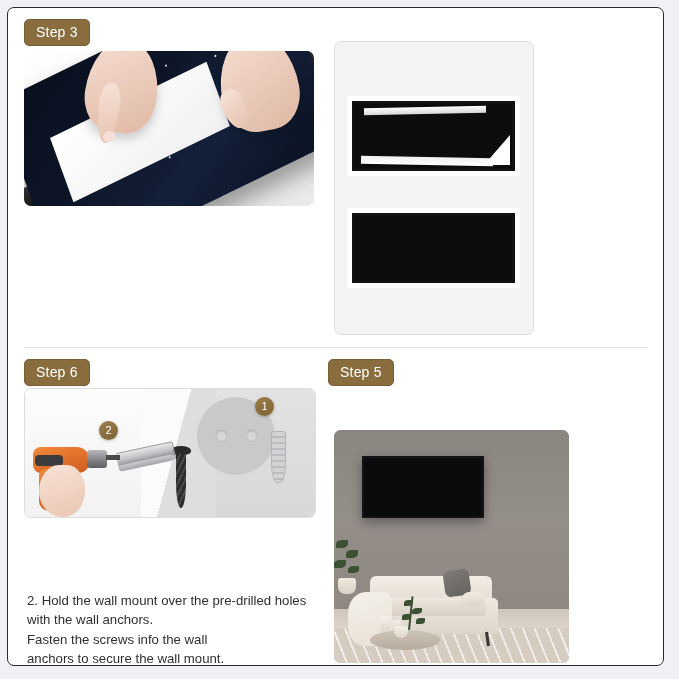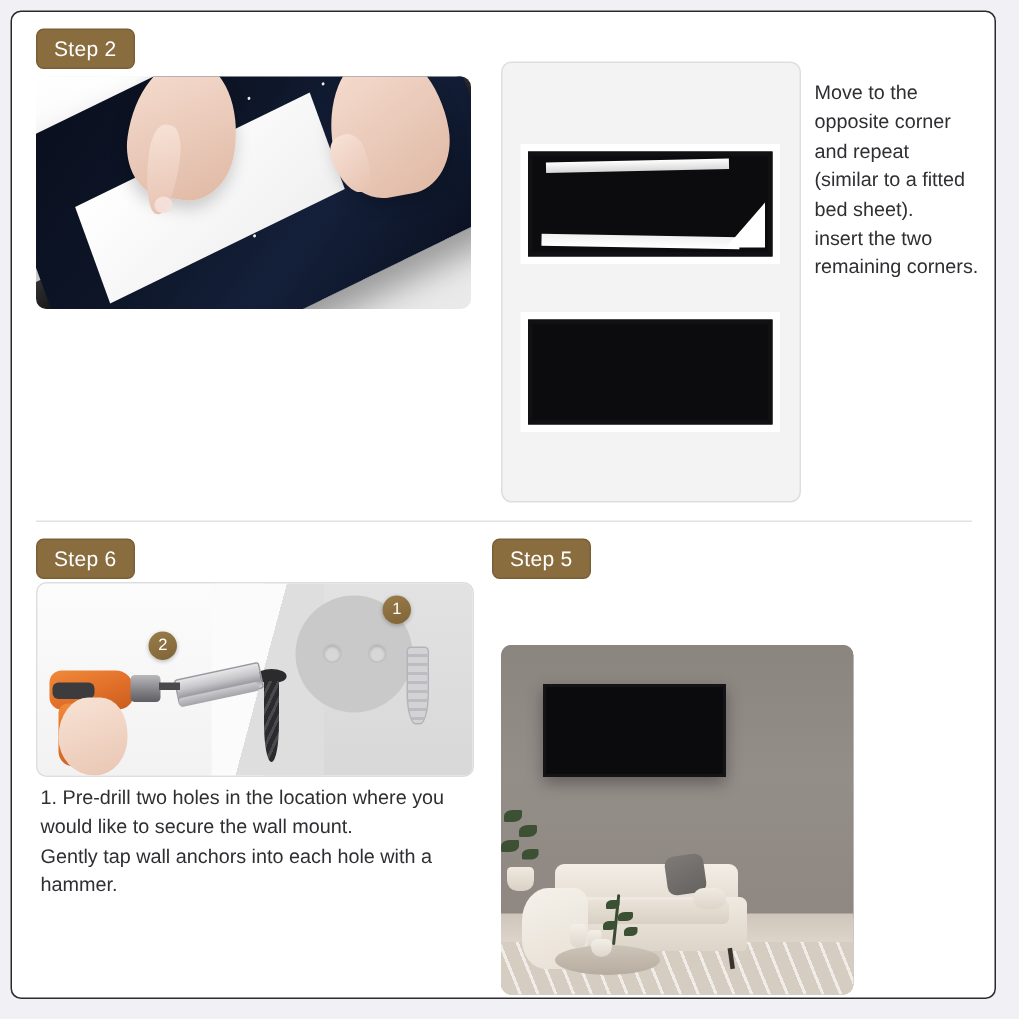--- a/index.html
+++ b/index.html
@@ -293,21 +293,21 @@
   }
   .back-channel-screw { position: absolute; background: #6e6e74; border-radius: 50%; }
 </style>
 </head>
 <body>
 
 <div id="page">
   <div class="sheet">
 
     <div class="abs" style="left:16px; top:11px;">
-      <span class="badge">Step 2</span>
+      <span class="badge">Step 3</span>
     </div>
 
     <div class="photo s3photo abs" style="left:16px; top:43px; width:290px; height:155px;">
       <div class="s3-surface"></div>
       <div class="s3-frame-edge"></div>
       <div class="s3-frame">
         <span class="s3-star" style="left:42%; top:30%; width:3px; height:3px;"></span>
         <span class="s3-star" style="left:55%; top:22%; width:2px; height:2px;"></span>
         <span class="s3-star" style="left:63%; top:40%; width:3px; height:3px;"></span>
         <span class="s3-star" style="left:49%; top:52%; width:2px; height:2px;"></span>
@@ -357,27 +357,20 @@
             <div class="gal-arm a1"></div>
             <div class="gal-arm a2"></div>
             <div class="gal-arm a4"></div>
             <div class="gal-core"></div>
 
           </div>
         </div>
       </div>
     </div>
 
-    <div class="abs body-text" style="left:535px; top:44px; width:120px;">Move to the
-opposite corner
-and repeat
-(similar to a fitted
-bed sheet).
-insert the two
-remaining corners.</div>
 
     <div class="vdivider" style="left:657px; top:0; height:0;"></div>
 
     <div class="divider" style="left:16px; top:339px; width:624px;"></div>
 
     <div class="abs" style="left:16px; top:351px;">
       <span class="badge">Step 6</span>
     </div>
 
     <div class="photo bordered abs s4" style="left:16px; top:380px; width:290px; height:128px;">
@@ -405,22 +398,23 @@
       <div class="s4-hand" style="left:14px; top:76px; width:46px; height:52px;"></div>
 
       <div class="s4-numbadge" style="left:74px; top:32px; width:19px; height:19px;">
         <span>2</span>
       </div>
       <div class="s4-numbadge" style="left:230px; top:8px; width:19px; height:19px;">
         <span>1</span>
       </div>
     </div>
 
-    <div class="abs body-text" style="left:19px; top:514px; width:292px;">1. Pre-drill two holes in the location where you would like to secure the wall mount.
-Gently tap wall anchors into each hole with a hammer.</div>
+    <div class="abs body-text" style="left:19px; top:583px; width:292px;">2. Hold the wall mount over the pre-drilled holes with the wall anchors.
+Fasten the screws info the wall
+anchors to secure the wall mount.</div>
 
     <div class="abs" style="left:320px; top:351px;">
       <span class="badge">Step 5</span>
     </div>
 
 
     <div class="photo abs room" style="left:326px; top:422px; width:235px; height:233px;">
       <div class="room-wall"></div>
       <div class="room-floor"></div>
       <div class="room-rug"></div>

